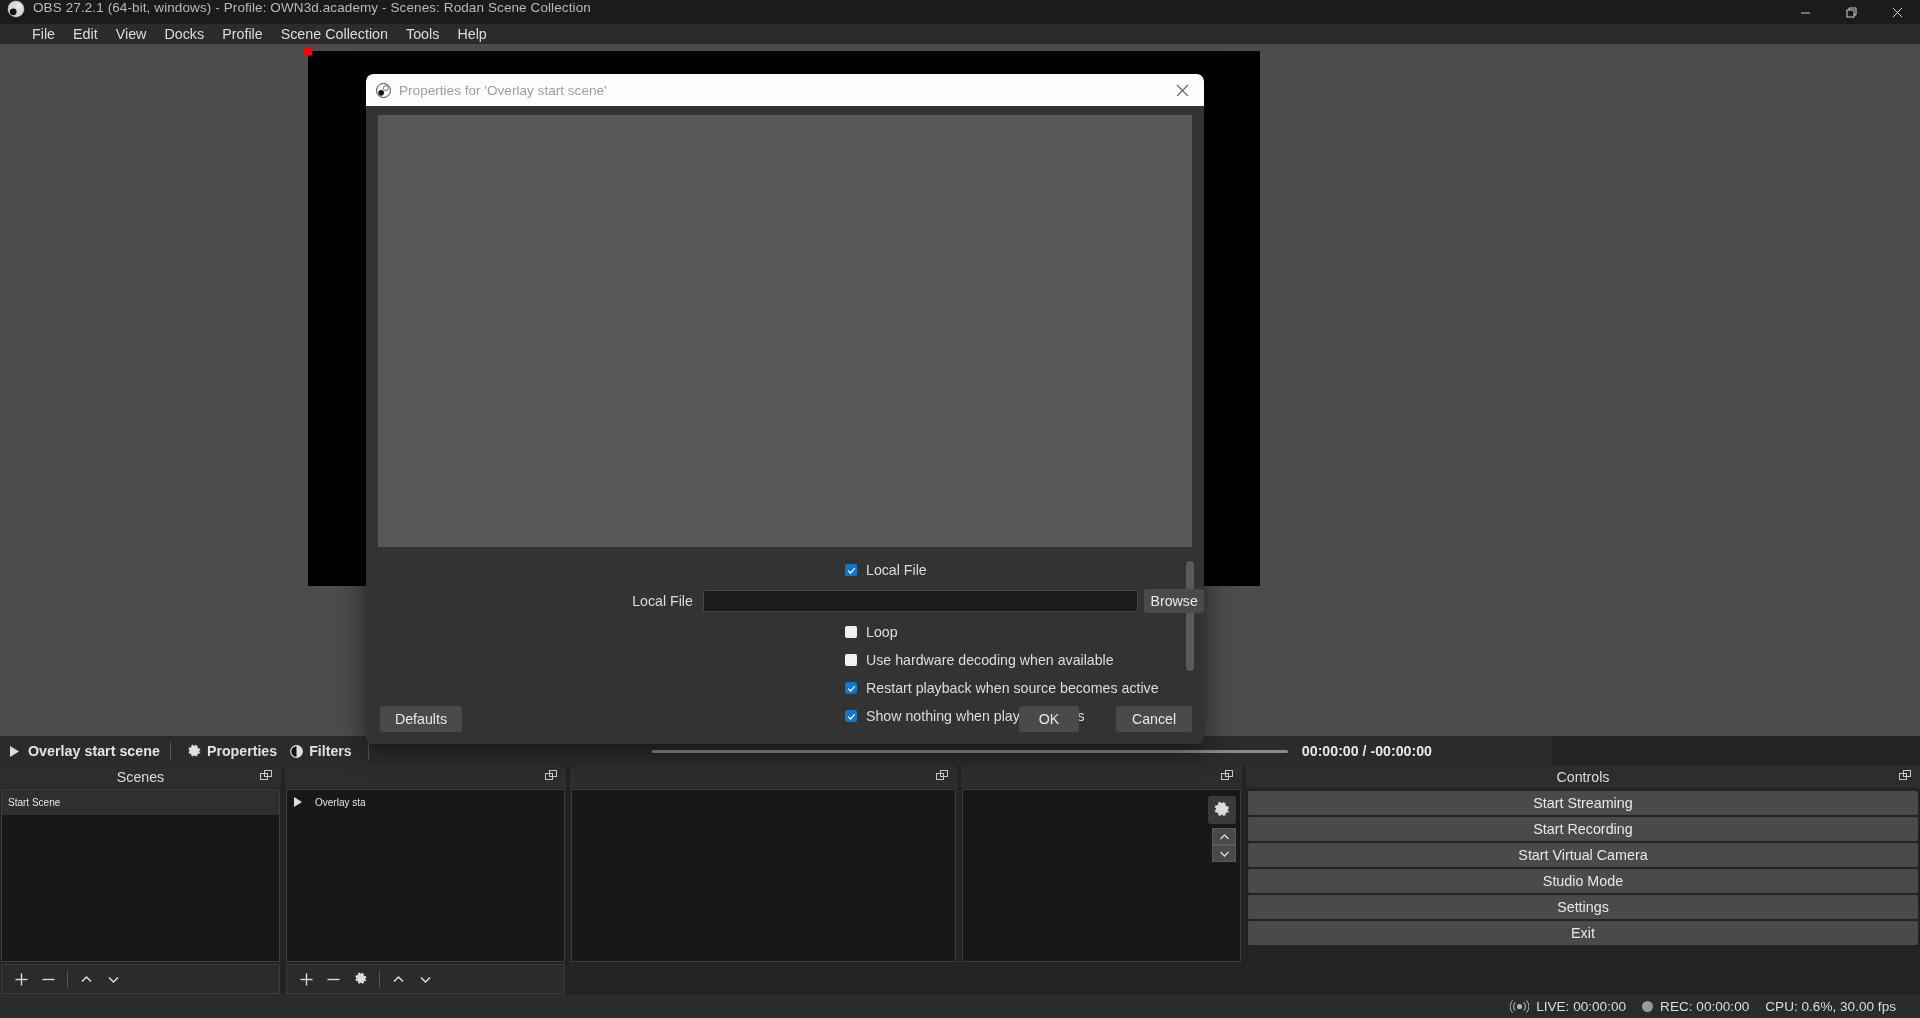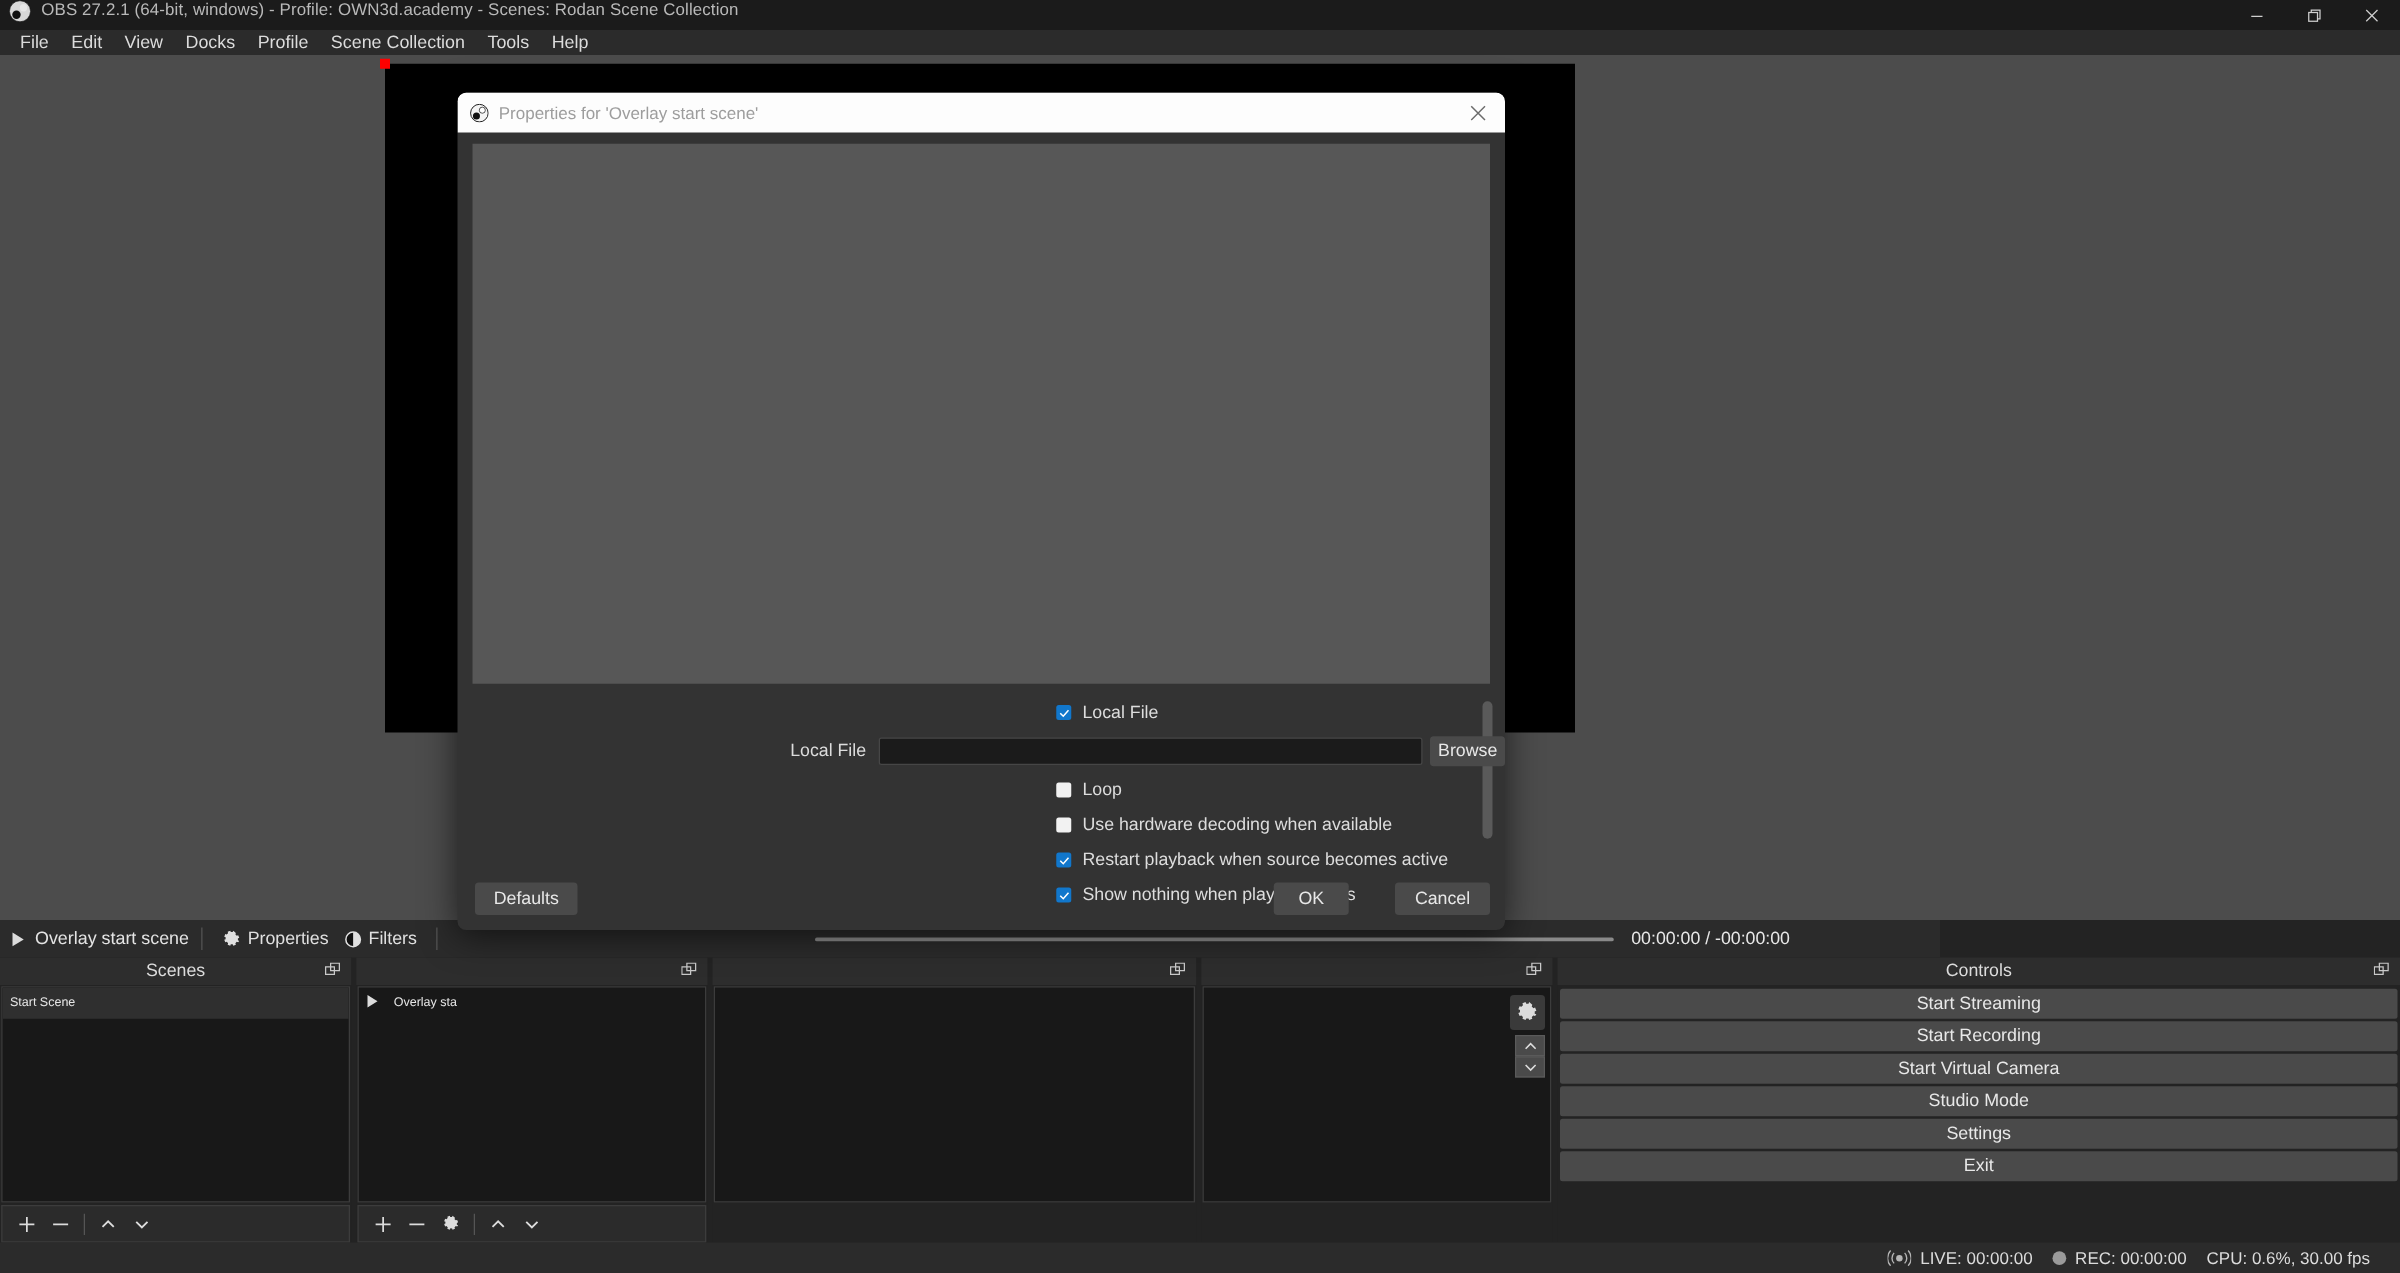--- a/index.html
+++ b/index.html
@@ -19,42 +19,42 @@
   }
   .tb-logo { width:18px; height:18px; margin-left:7px; margin-right:8px; flex:none; }
   .tb-title { font-size: 13.5px; color: #b9b9b9; letter-spacing:.1px; }
   .tb-btns { position:absolute; right:0; top:0; height:24px; display:flex; }
   .tb-btn { width:46px; height:24px; display:flex; align-items:center; justify-content:center; }
   .tb-btn svg { display:block; }
 
   
   .menubar {
     position:absolute; left:0; top:24px; width:1920px; height:20px;
-    background:#2b2b2b; display:flex; align-items:center; padding-left:7px;
+    background:#2b2b2b; display:flex; align-items:center; padding-left:23px;
   }
   .menu-item { padding: 1px 9px; font-size:14.3px; color:#dcdcdc; line-height:18px; border-radius:2px;}
 
   
   .preview-area {
     position:absolute; left:0; top:44px; width:1920px; height:692px;
     background:#4c4c4c;
   }
   .canvas {
     position:absolute; left:308px; top:7px; width:952px; height:535px;
     background:#000;
   }
   .handle {
     position:absolute; width:8px; height:8px; background:#ff0000;
     left:304px; top:3px;
   }
 
   
   .srcbar {
     position:absolute; left:0; top:736px; width:1552px; height:30px;
-    background:#2b2b2b; display:flex; align-items:center;
+    background:#2b2b2b; display:flex; align-items:center;font-weight:bold;
   }
   .srcbar-play { width:28px; display:flex; align-items:center; justify-content:center; }
   .srcbar-name { color:#e4e4e4; font-size:14.3px; }
   .sb-sep { width:1px; height:18px; background:#555; margin:0 10px; }
   .sb-btn { display:flex; align-items:center; gap:5px; padding:3px 6px; border-radius:2px; color:#e0e0e0; font-size:14.2px;}
   .seek-wrap { position:absolute; right:120px; top:0; height:30px; display:flex; align-items:center; width:780px;}
   .seek-track { flex:1; height:3px; background:#8a8a8a; border-radius:2px; }
   .seek-time { margin-left:14px; font-size:14.2px; color:#e8e8e8; white-space:nowrap;}
 
   

